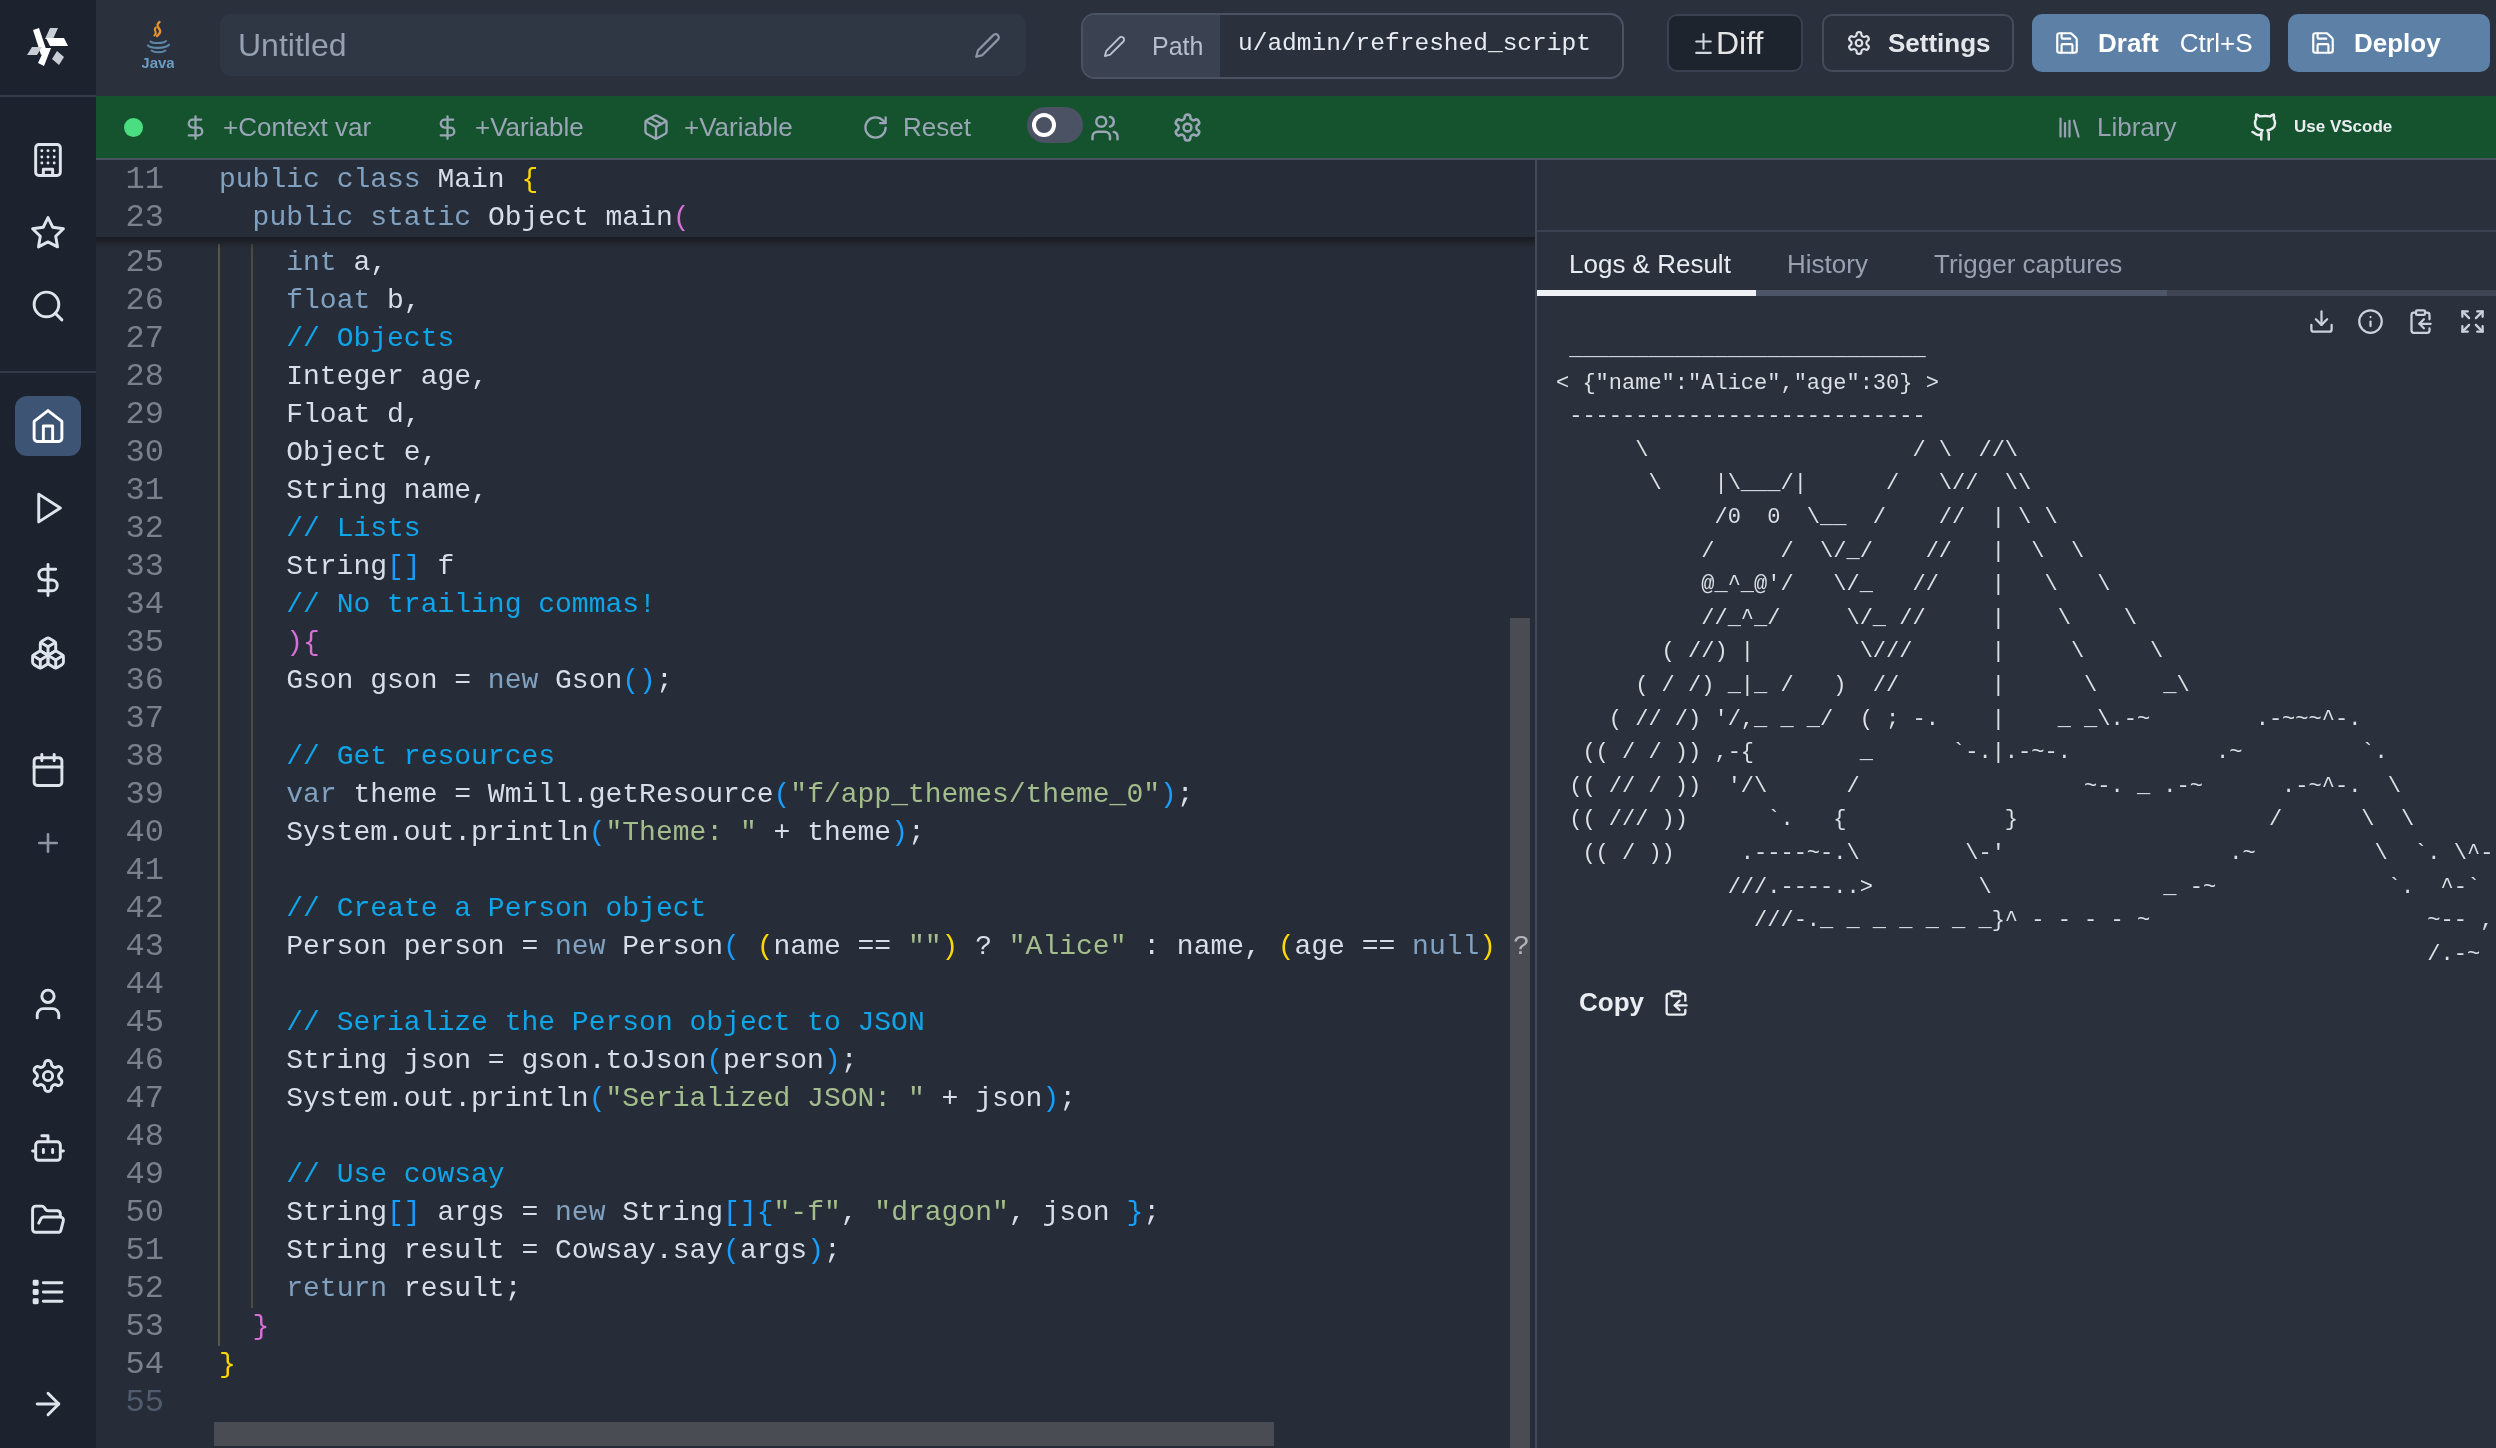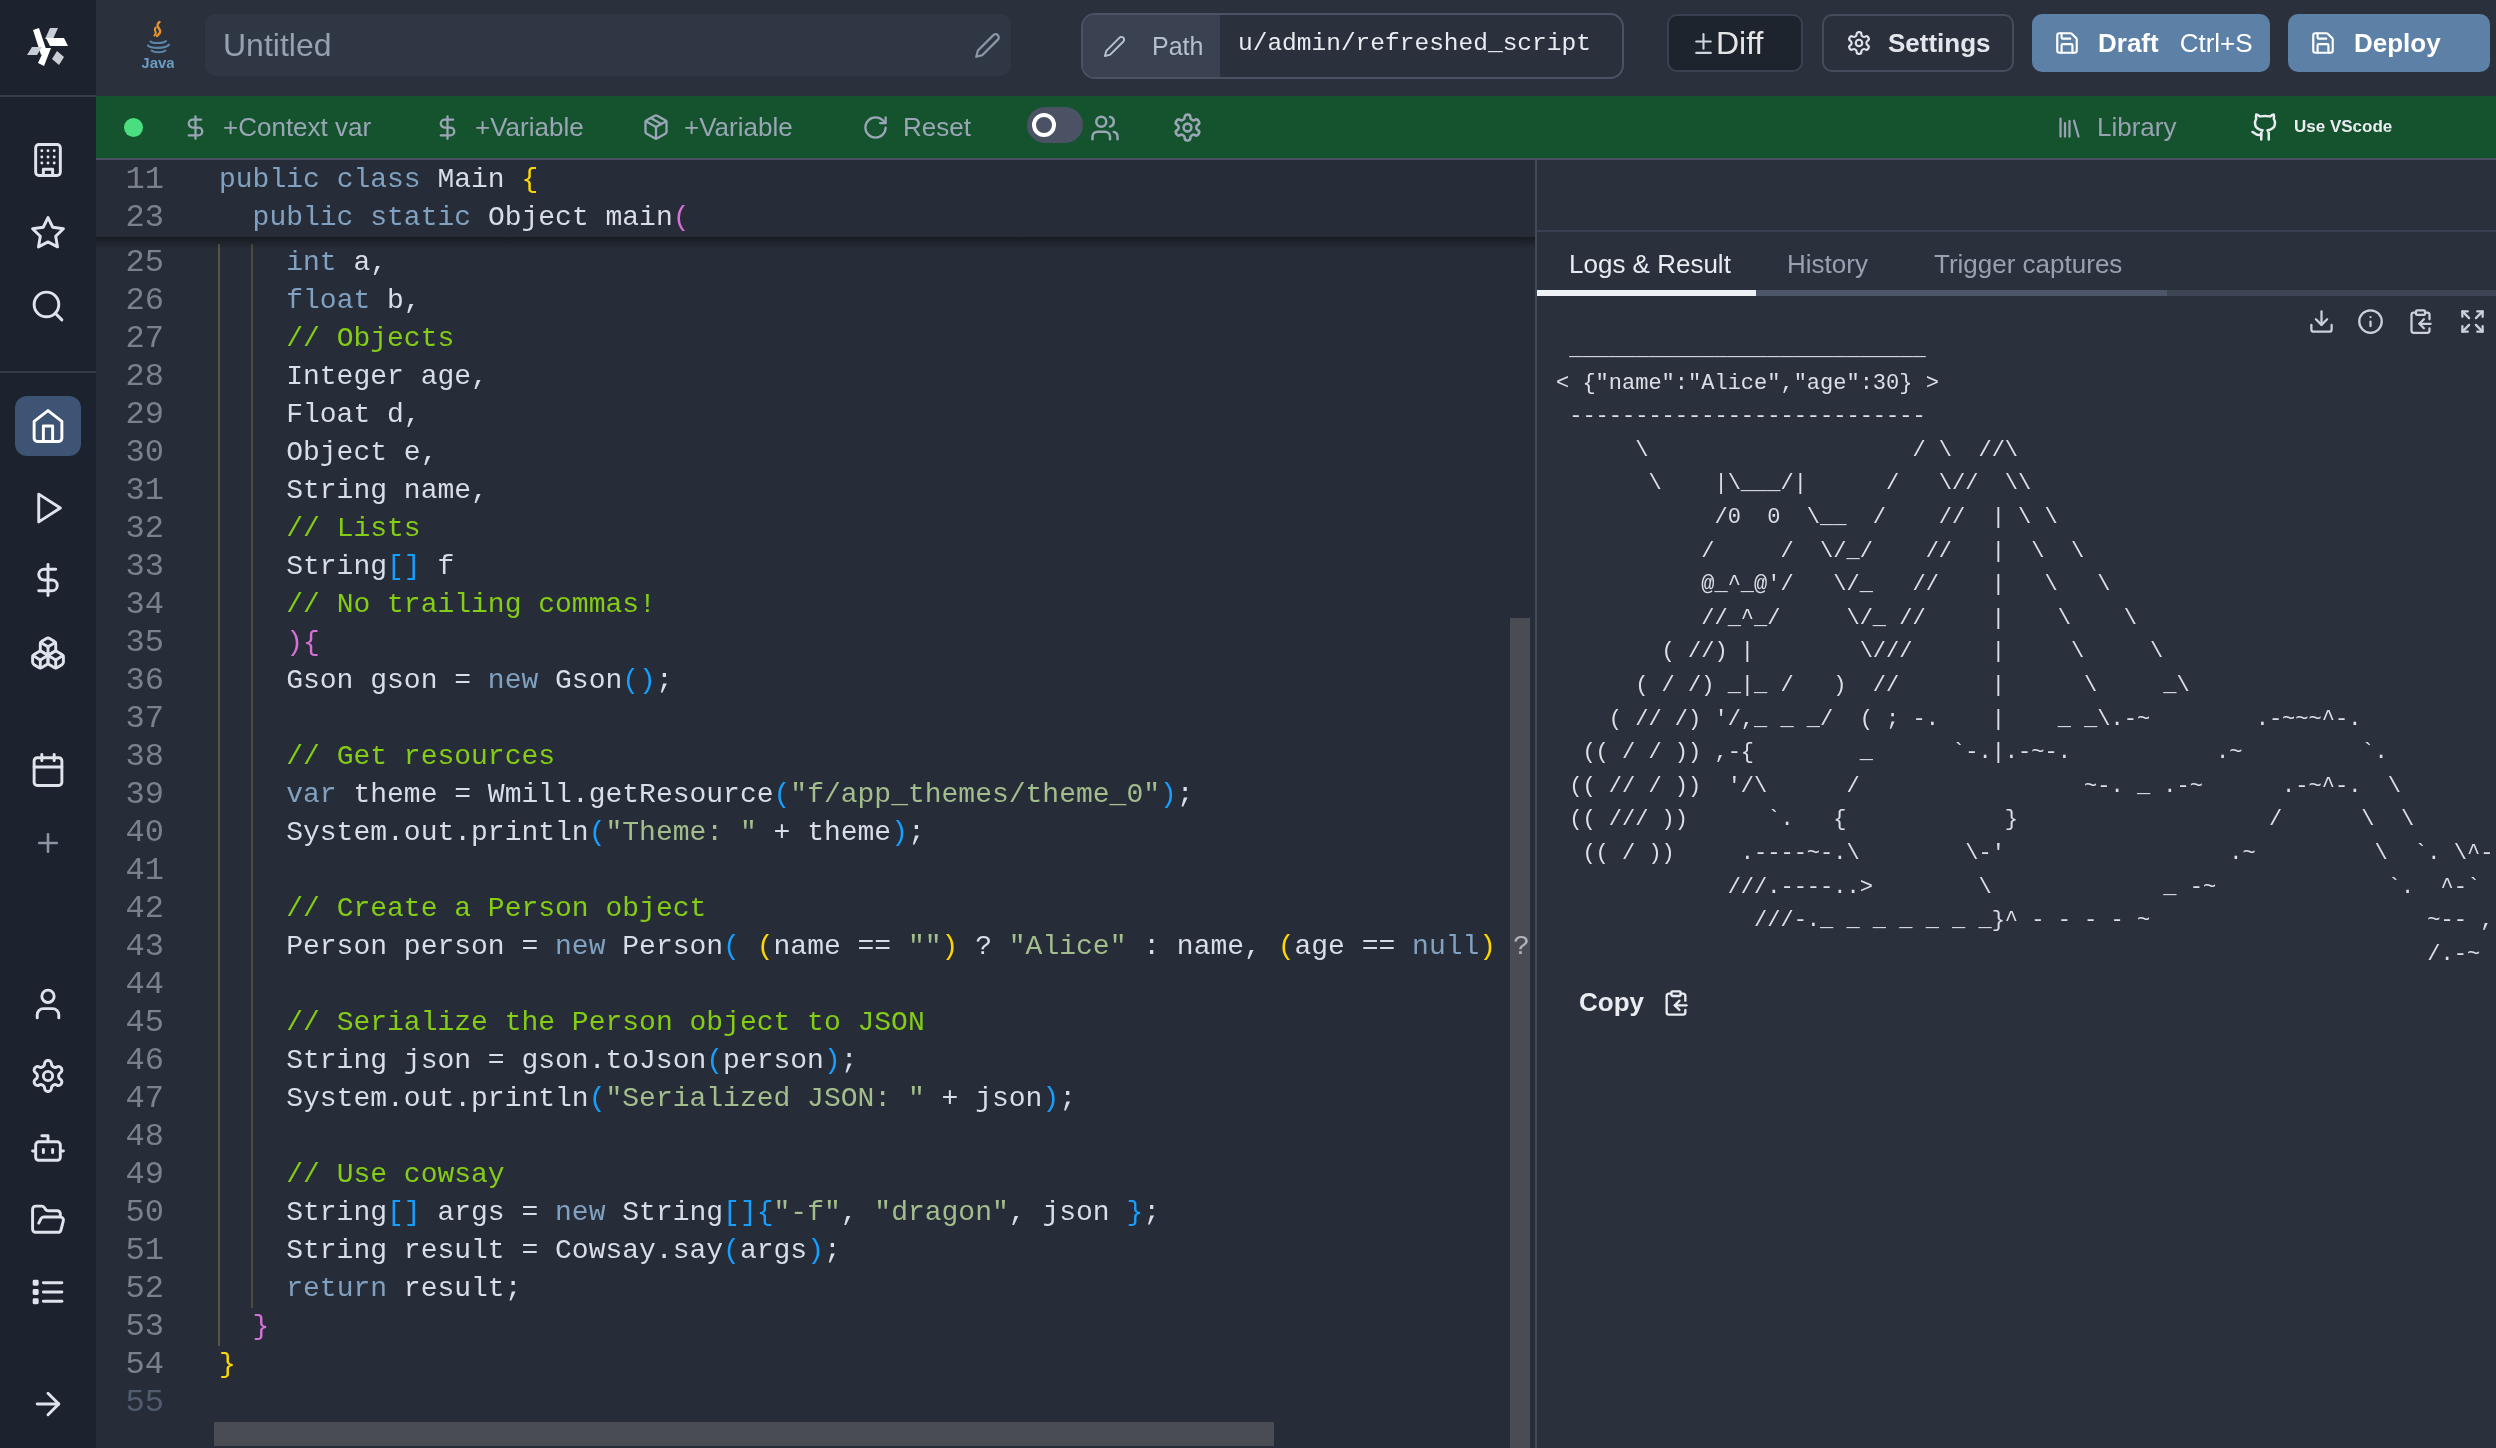--- a/index.html
+++ b/index.html
@@ -9,35 +9,35 @@
   svg { display:block; }
 
   
   #sidebar { left:0; top:0; width:96px; height:1448px; background:#1c222e; }
   #sidebar .icn { position:absolute; left:48px; transform:translate(-50%,-50%); color:#dfe4ec; }
   #sidebar .div { position:absolute; left:0; width:96px; height:2px; background:#343b49; }
   #homebtn { position:absolute; left:15px; top:396px; width:66px; height:60px; border-radius:12px; background:#3d5474; }
 
   
   #header { left:96px; top:0; width:2400px; height:96px; background:#2a303c;padding-left:48px; }
-  #titlebox { position:absolute; left:109px; top:14px; width:806px; height:62px; border-radius:10px; background:#2f3644; }
+  #titlebox { position:absolute; left:124px; top:14px; width:806px; height:62px; border-radius:10px; background:#2f3644; }
   #titlebox span { position:absolute; left:18px; top:13px; font-size:32px; color:#95a0b1; }
   .hbtn { position:absolute; top:14px; height:58px; border-radius:10px; display:flex; align-items:center; }
 
   
   #toolbar { left:96px; top:96px; width:2400px; height:64px; background:#14532d; border-bottom:2px solid #4a5160; }
   .titm { position:absolute; top:0; height:62px; display:flex; align-items:center; gap:14px; color:#9aa6b6; font-size:26px; }
 
   
   #editor { left:96px; top:160px; width:1440px; height:1288px; background:#272d38; overflow:hidden; }
   .crow { position:absolute; white-space:pre; font-family:"Liberation Mono", monospace; font-size:28px; line-height:38px; height:38px; color:#d8dee9; }
   .gut  { position:absolute; width:68px; text-align:right; font-family:"Liberation Mono", monospace; font-size:32px; line-height:38px; height:38px; color:#7a818d; }
   .k { color:#81a1c1; }
   .s { color:#a3be8c; }
-  .c { color:#84cc16; }
+  .c { color:#0ea5e9; }
   .by { color:#ffd700; }
   .bp { color:#d670d6; }
   .bb { color:#179fff; }
   #stickyshadow { position:absolute; left:0; top:77px; width:1440px; height:12px;
       background:linear-gradient(to bottom, rgba(10,12,16,0.55), rgba(10,12,16,0)); }
   .iguide { position:absolute; width:2px; }
 
   
   #rpanel { left:1535px; top:160px; width:961px; height:1288px; background:#2a303c; border-left:2px solid #414a59; overflow:hidden; }
   #testbar { position:absolute; left:0; top:0; width:959px; height:72px; border-bottom:2px solid #3a4150; }

